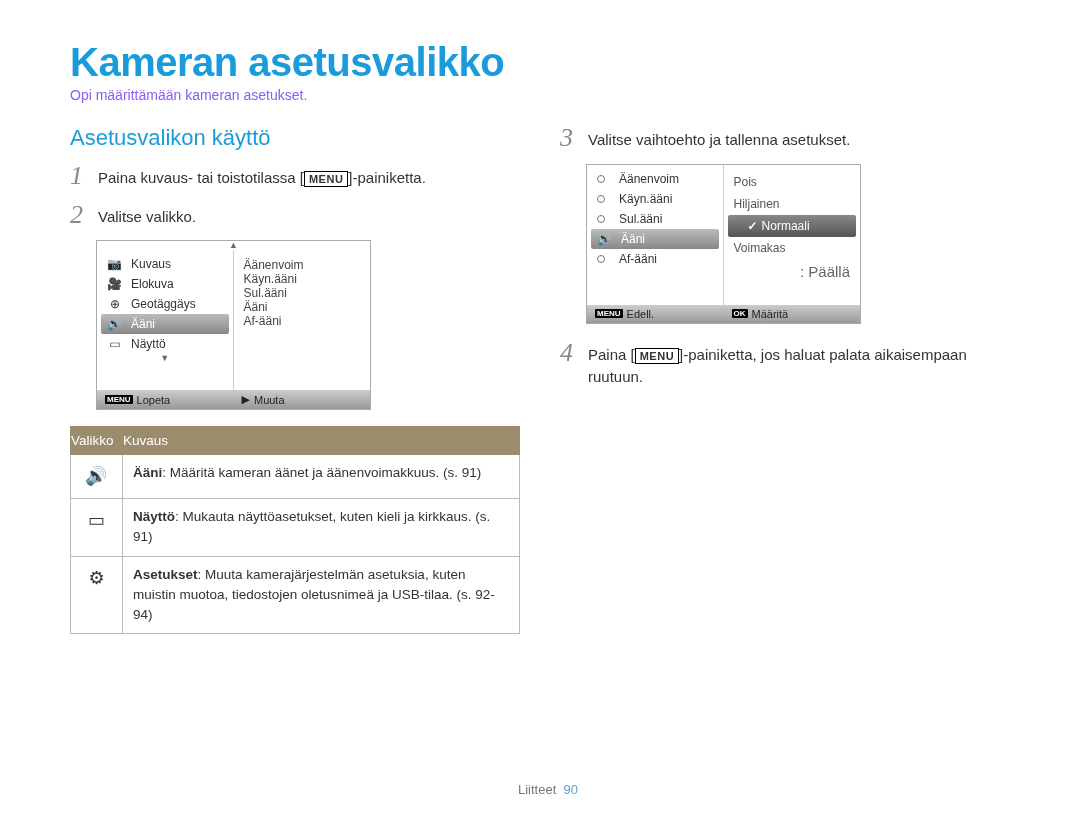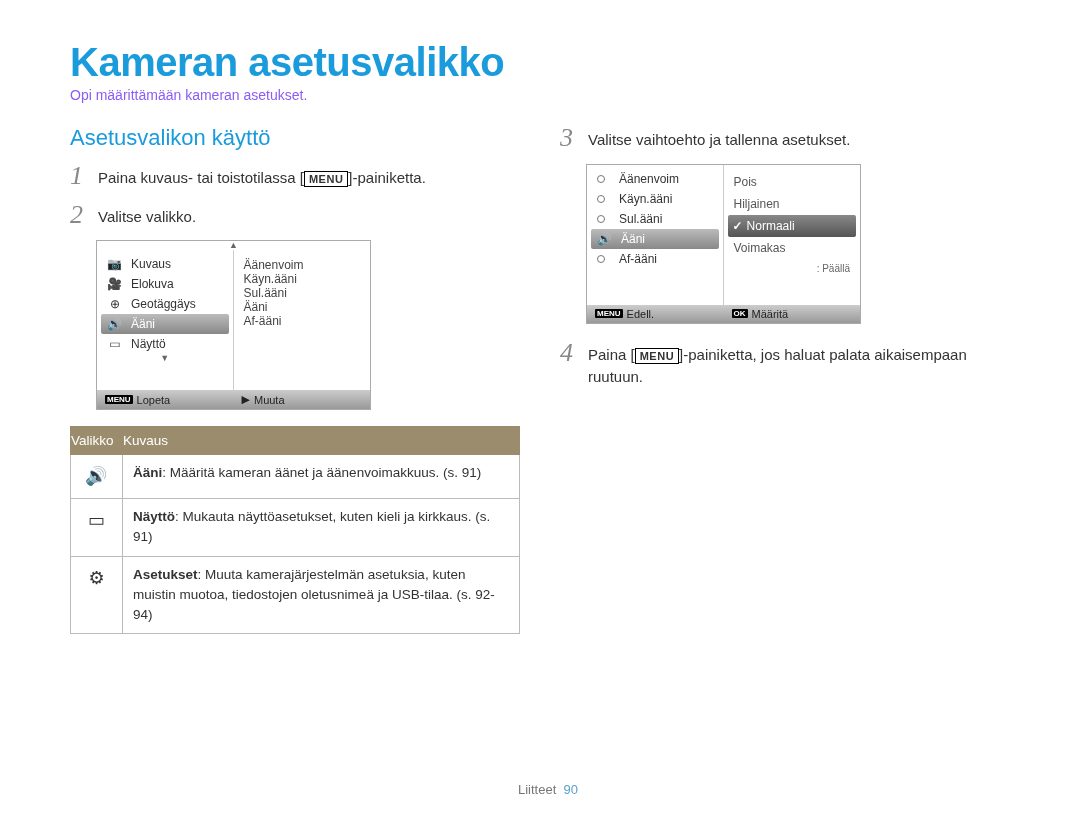--- a/index.html
+++ b/index.html
@@ -128,25 +128,25 @@
   }
   .lcd-subright .opt {
     padding: 4px 10px;
     color: #555;
   }
   .lcd-subright .opt.sel {
     background: linear-gradient(#888,#555);
     color: #fff;
     border-radius: 2px;
     margin: 0 4px;
-    padding: 4px 5px;
+    padding: 4px 20px;
   }
   .radio { display:inline-block; width:8px; height:8px; border:1px solid #777; border-radius:50%; margin-right:6px; vertical-align:middle;}
   .check { font-weight:bold; margin-right:4px; color:#fff; }
-  .statusline { text-align: right; color:#666; font-size:10px; padding: 4px 10px 0 0; }
+  .statusline { text-align: right; color:#666; font-size:15px; padding: 4px 10px 0 0; }
 
   
   table.desc {
     border-collapse: collapse;
     width: 100%;
     font-size: 13.5px;
     color: #333;
   }
   table.desc th {
     background: #9c8c6e;

